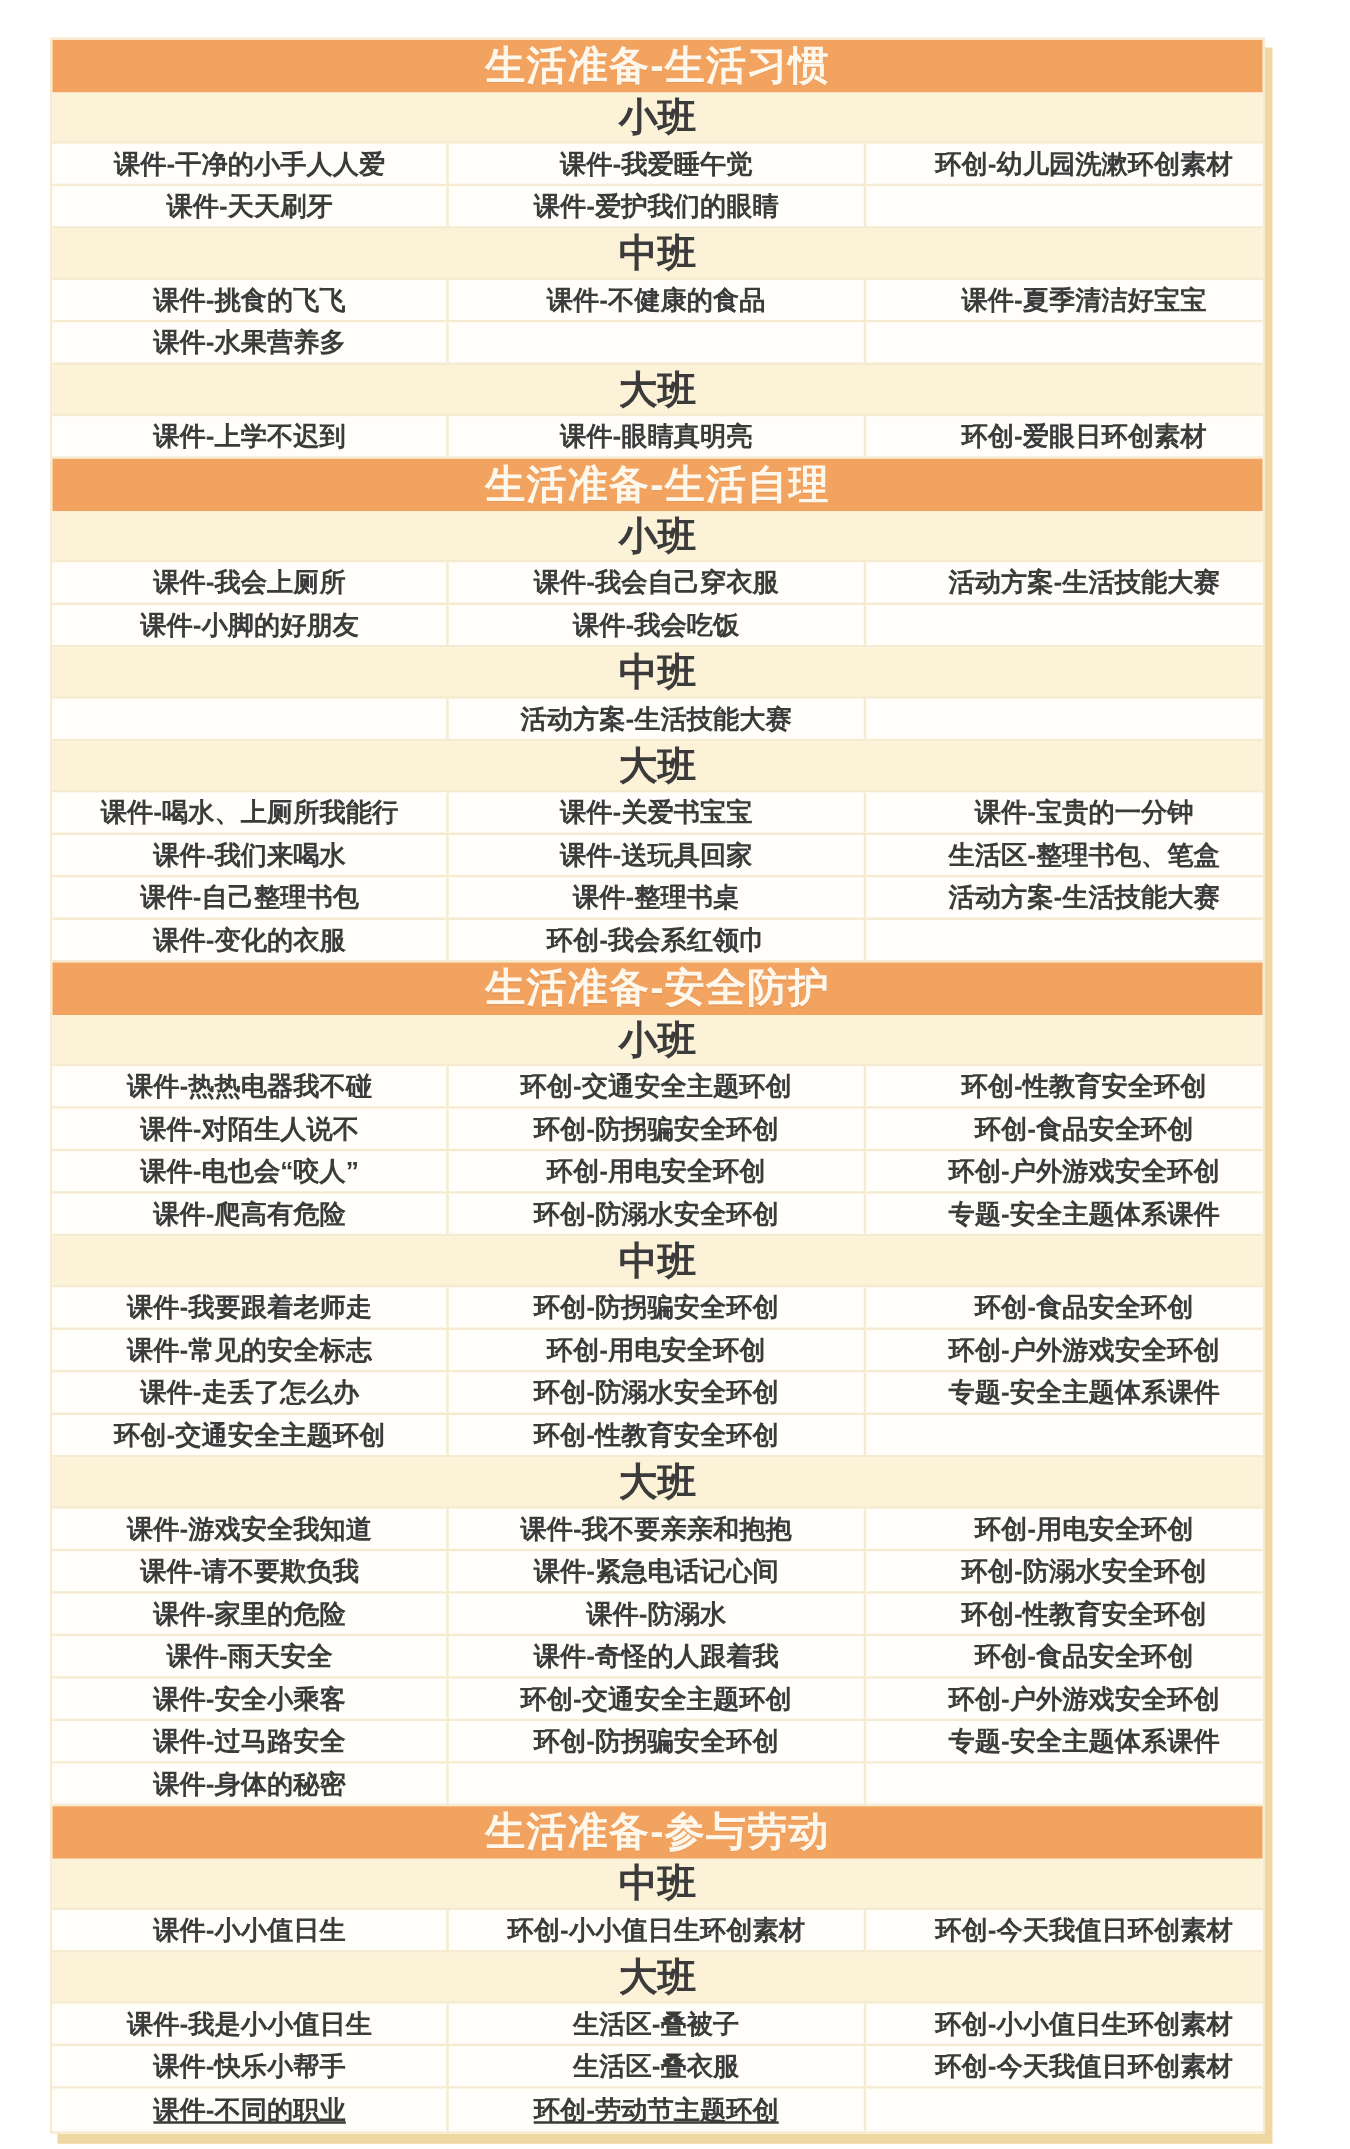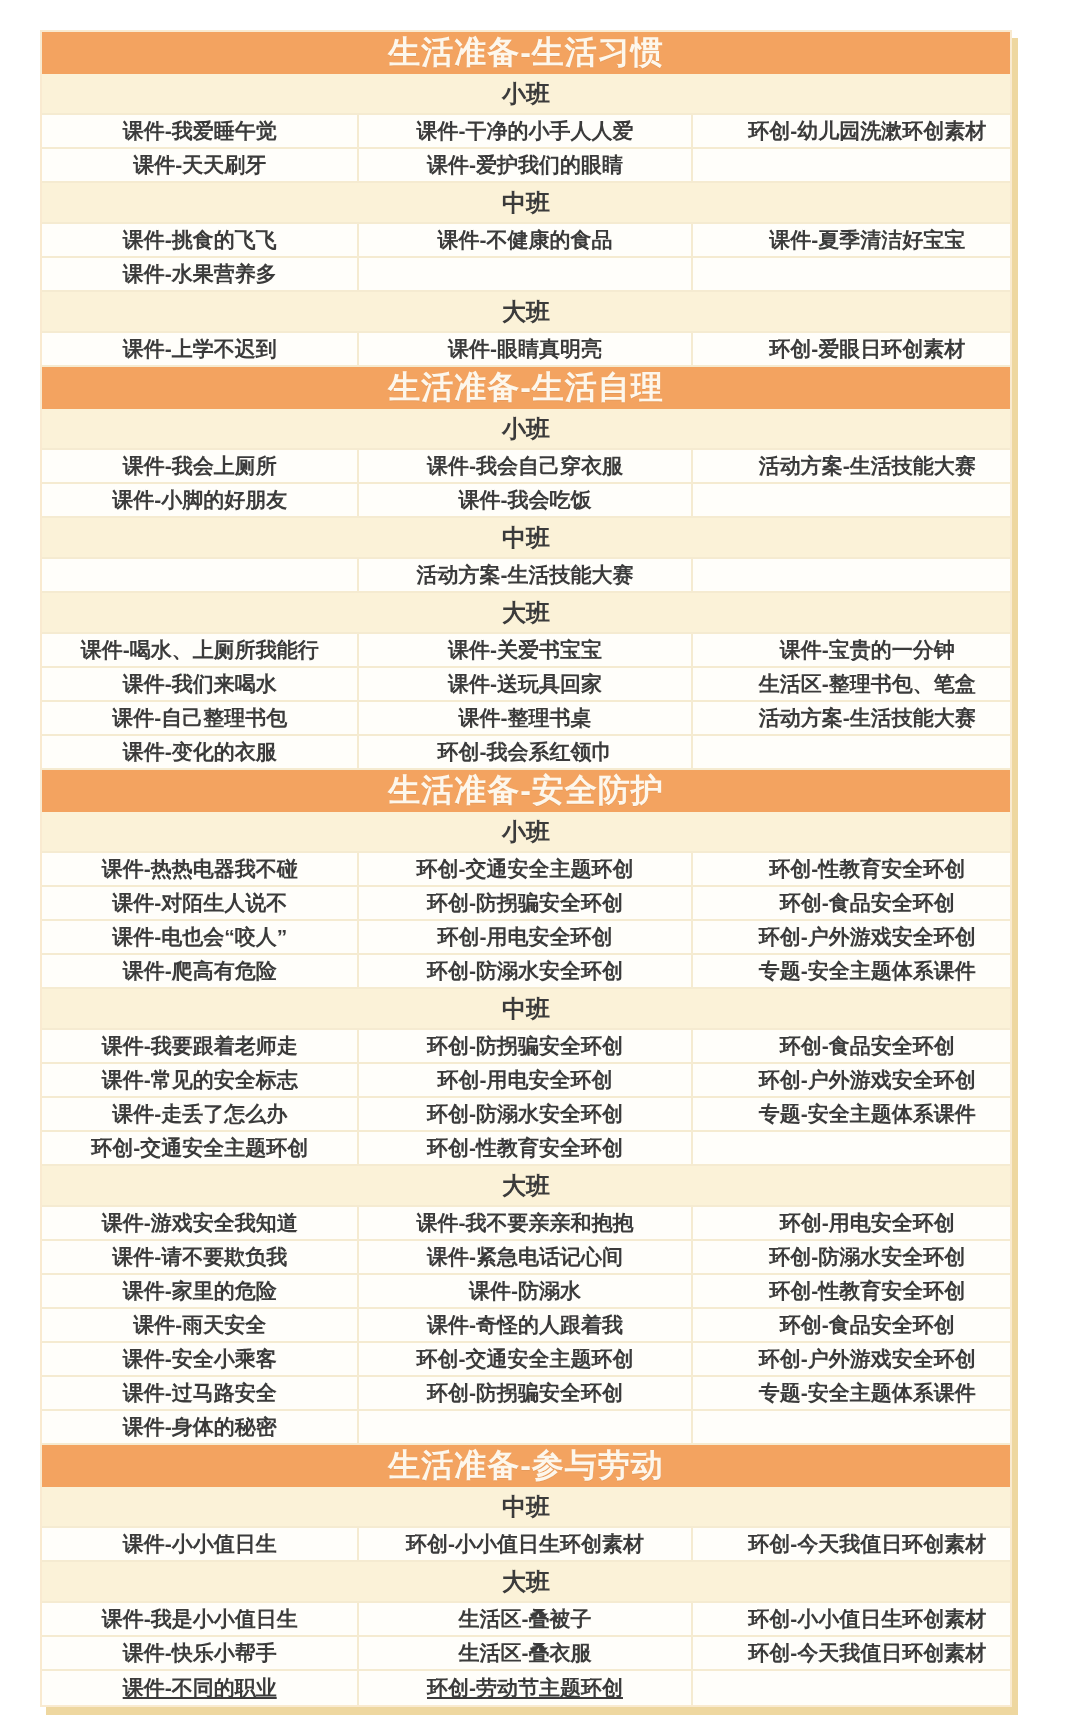--- a/index.html
+++ b/index.html
@@ -55,21 +55,21 @@
     color:var(--section-header-text);
     font-size:32px;
     font-weight:700;
     display:flex;align-items:center;justify-content:center;
     letter-spacing:1px;
     text-shadow:0 1px 0 rgba(0,0,0,0.05);
   }
   .class-header{
     height:41px;
     background:var(--class-header-bg);
-    font-size:24px;
+    font-size:31px;
     font-weight:700;
     color:var(--text);
     display:flex;align-items:center;justify-content:center;
     border-bottom:2px solid var(--divider);
   }
   .item-row{
     display:grid;
     grid-template-columns:1fr 1.05fr 1fr;
     height:34px;
     background:var(--row-bg);
@@ -90,22 +90,22 @@
 </style>
 </head>
 <body>
 
 <div class="watermark-layer"></div>
 
 <div class="table-wrap">
     <div class="section-header">生活准备-生活习惯</div>
     <div class="class-header">小班</div>
     <div class="item-row">
+      <div class="cell">课件-干净的小手人人爱</div>
       <div class="cell">课件-我爱睡午觉</div>
-      <div class="cell">课件-干净的小手人人爱</div>
       <div class="cell">环创-幼儿园洗漱环创素材</div>
     </div>
     <div class="item-row">
       <div class="cell">课件-天天刷牙</div>
       <div class="cell">课件-爱护我们的眼睛</div>
       <div class="cell"></div>
     </div>
     <div class="class-header">中班</div>
     <div class="item-row">
       <div class="cell">课件-挑食的飞飞</div>

